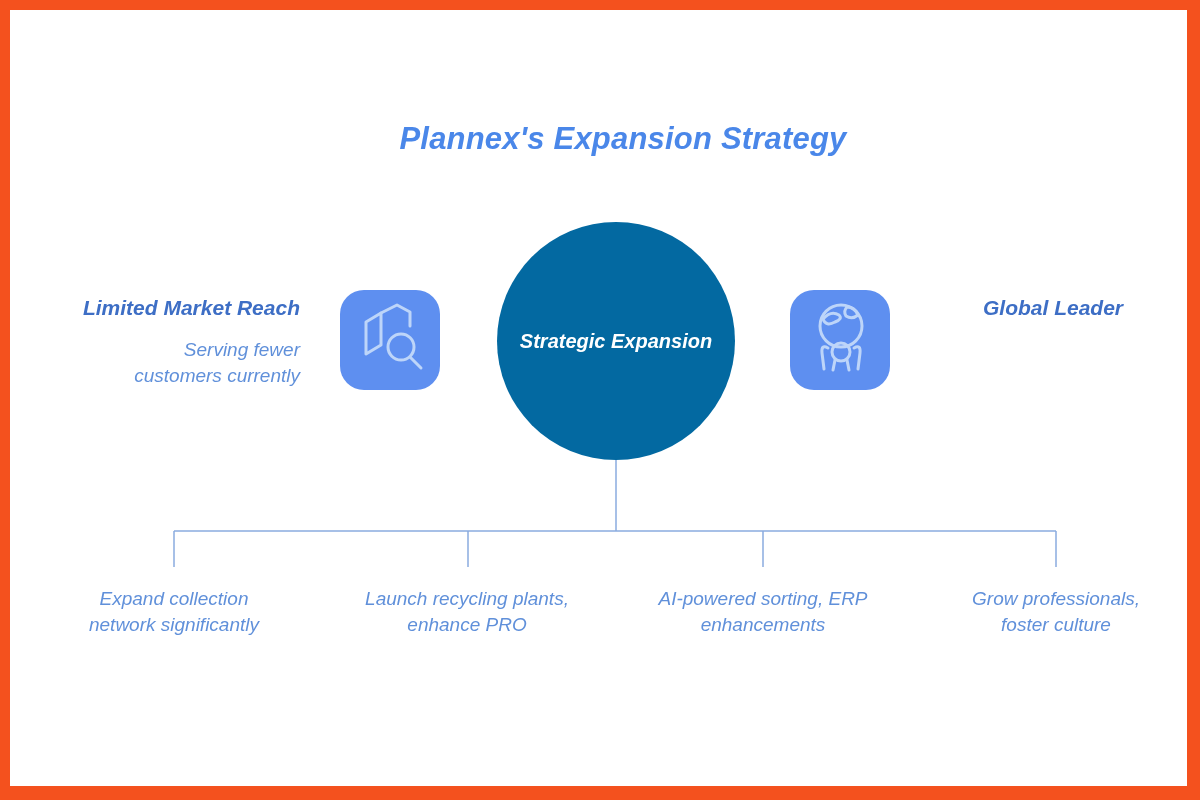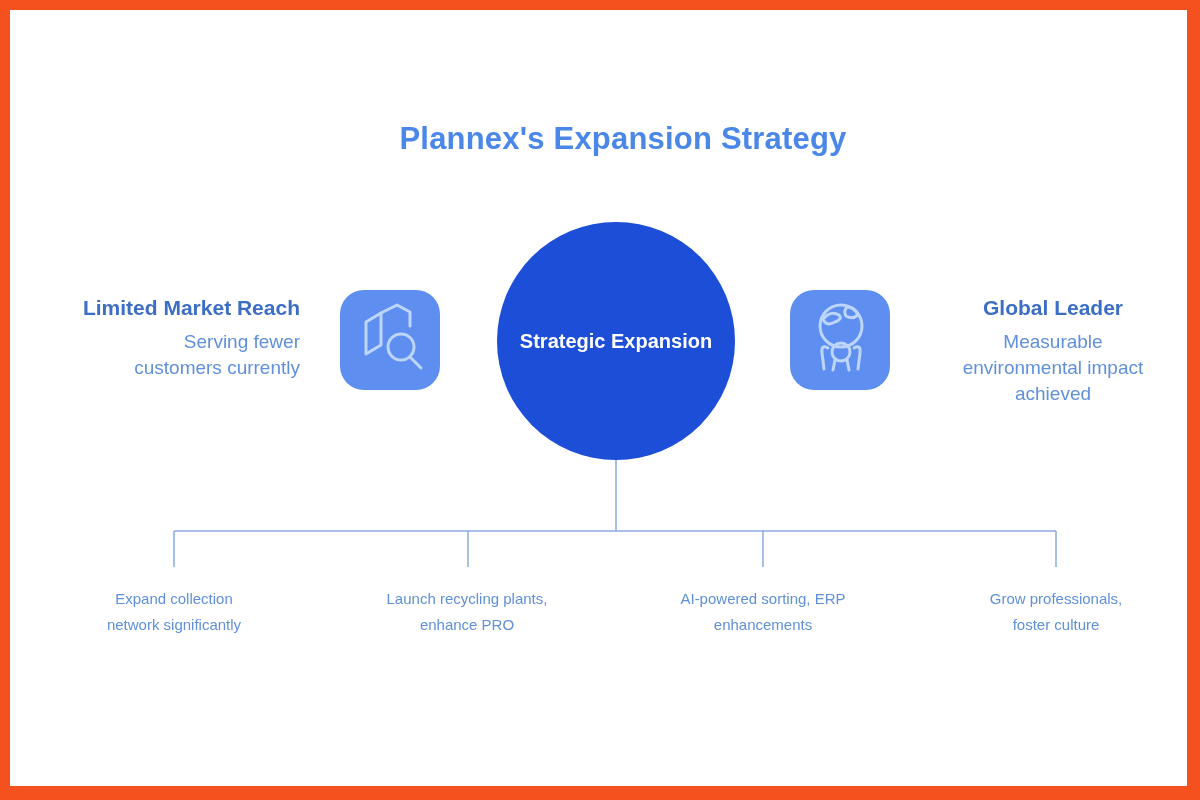--- a/index.html
+++ b/index.html
@@ -5,20 +5,21 @@
   * { box-sizing: border-box; margin: 0; padding: 0; }
   html, body { width: 1200px; height: 800px; }
   body { font-family: "Liberation Sans", sans-serif; }
 
   .page {
     position: relative;
     width: 1200px;
     height: 800px;
     background: #F4511E;
     overflow: hidden;
+    font-style: italic;
   }
   .canvas {
     position: absolute;
     top: 10px; left: 10px; right: 13px; bottom: 14px;
     background: #FFFFFF;
   }
   .title {
     position: absolute;
     top: 121px; left: 0;
     width: 1200px;
@@ -37,21 +38,21 @@
   }
   .connectors line {
     stroke: #8AABDF;
     stroke-width: 1.5;
   }
   .center-circle {
     position: absolute;
     left: 497px; top: 222px;
     width: 238px; height: 238px;
     border-radius: 50%;
-    background: #1d4ed8;
+    background: #0369a1;
     display: flex;
     align-items: center;
     justify-content: center;
   }
   .center-label {
     color: #FFFFFF;
     font-size: 20px;
     font-weight: 700;
   }
   .icon-tile {
@@ -75,33 +76,33 @@
   .node-text { position: absolute; top: 295px; width: 240px; }
   .left-text  { right: 900px; text-align: right; }
   .right-text { left: 933px; text-align: center; }
   .node-heading {
     font-size: 21px;
     font-weight: 700;
     line-height: 26px;
     color: #3D6EC5;
   }
   .node-desc {
-    margin-top: 8px;
+    margin-top: 16px;
     font-size: 19px;
     line-height: 26px;
     color: #6090DA;
     white-space: pre-line;
   }
   .bottom-item {
     position: absolute;
     top: 586px;
     width: 300px;
     margin-left: -150px;
     text-align: center;
-    font-size: 15px;
+    font-size: 19px;
     line-height: 26px;
     color: #6090DA;
     white-space: pre-line;
   }
   .item-1 { left: 174px; }
   .item-2 { left: 467px; }
   .item-3 { left: 763px; }
   .item-4 { left: 1056px; }
 </style>
 </head>
@@ -148,23 +149,20 @@
       <circle cx="51" cy="62" r="9"></circle>
       <path d="M34 79 L32 63 Q31 54 38 58"></path>
       <path d="M68 79 L70 63 Q71 54 64 58"></path>
       <path d="M45 70 L43 80"></path>
       <path d="M57 70 L59 80"></path>
     </svg>
   </div>
 
   <div class="node-text right-text">
     <div class="node-heading">Global Leader</div>
-    <div class="node-desc">Measurable
-environmental impact
-achieved</div>
   </div>
 
   <div class="bottom-item item-1">Expand collection
 network significantly</div>
   <div class="bottom-item item-2">Launch recycling plants,
 enhance PRO</div>
   <div class="bottom-item item-3">AI-powered sorting, ERP
 enhancements</div>
   <div class="bottom-item item-4">Grow professionals,
 foster culture</div>

